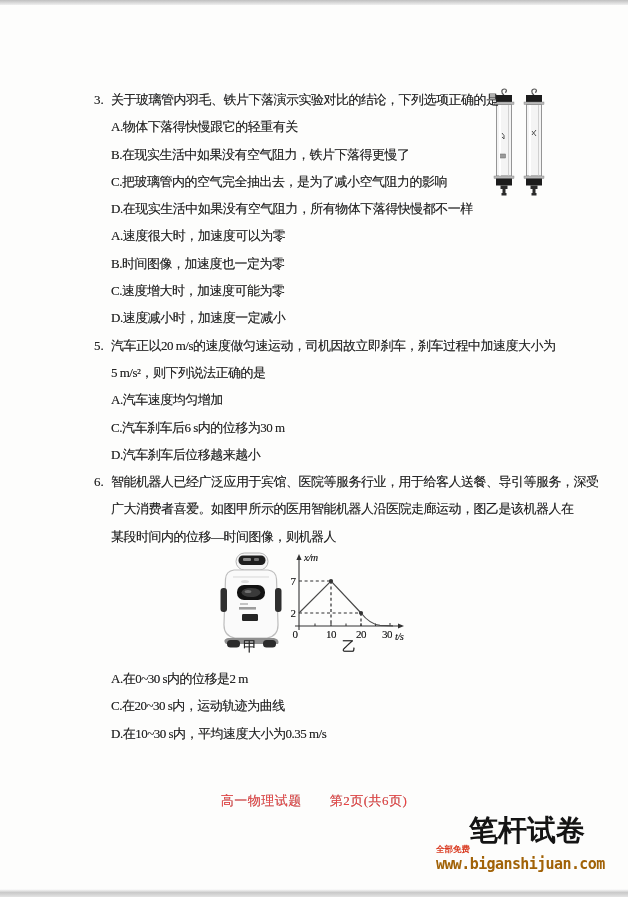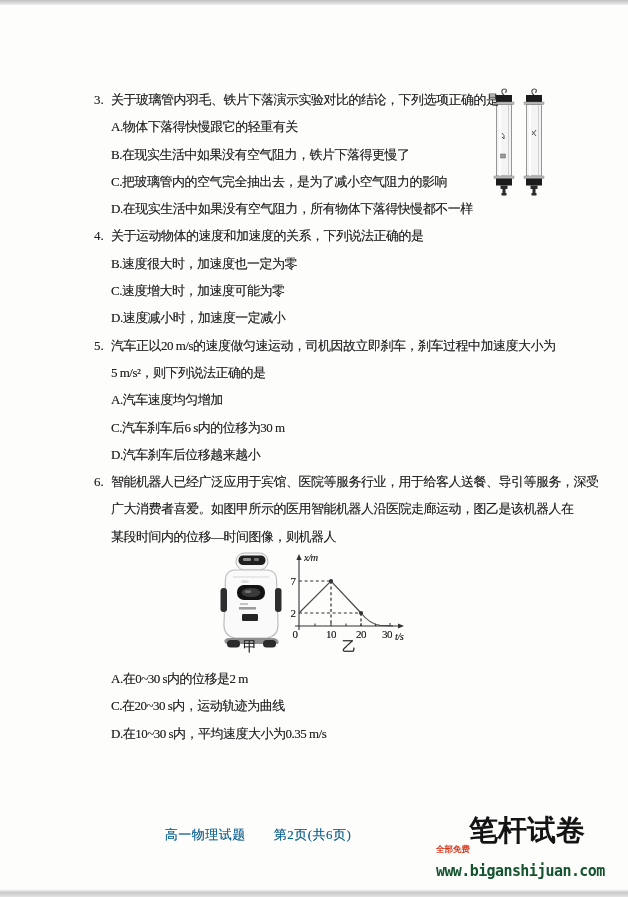--- a/index.html
+++ b/index.html
@@ -29,40 +29,40 @@
   .figure-row { position:relative; height:115px; }
   .fig-label { position:absolute; font-size:14px; letter-spacing:0; }
   .lbl-jia { left:169px; top:83px; }
   .lbl-yi  { left:268px; top:83px; }
   .robot-svg { position:absolute; left:138px; top:2px; }
   .graph-svg { position:absolute; left:208px; top:0; }
   .tubes {
     position:absolute; left:490px; top:88px;
   }
   .footer {
-    position:absolute; top:826px; left:0; width:516px; text-align:center;
-    font-size:13px; letter-spacing:0.5px; color:#0369a1;
+    position:absolute; top:792px; left:0; width:628px; text-align:center;
+    font-size:13px; letter-spacing:0.5px; color:#ef4444;
     text-shadow:0 0 0.5px rgba(40,40,40,0.5);
   }
   .footer .gap { display:inline-block; width:28px; }
   .watermark { position:absolute; left:436px; top:814px; width:190px; height:66px; }
   .wm-brand {
     position:absolute; left:33px; top:-3px;
     font-family:Liberation Serif, serif; font-weight:700;
     font-size:29px; color:#141414; letter-spacing:0;
   }
   .wm-free {
     position:absolute; left:0px; top:30px;
     font-family:"DejaVu Sans", sans-serif; font-weight:700;
     font-size:8.5px; color:#d93a20; letter-spacing:0;text-align:right;
   }
   .wm-url {
-    position:absolute; left:0px; top:48px;
+    position:absolute; left:0px; top:41px;
     font-family:"DejaVu Sans Mono", monospace; font-weight:700;
-    font-size:15px; letter-spacing:-0.6px; color:#14532d;
+    font-size:15px; letter-spacing:-0.6px; color:#a16207;
   }
   svg text {
     font-family:"Liberation Serif", serif; fill:#222;
   }
 </style>
 </head>
 <body>
 
 <div class="page">
   <div class="edge-top"></div>
@@ -103,22 +103,22 @@
 
     <div>
       <div class="line"><span class="qnum">3.</span><span>关于玻璃管内羽毛、铁片下落演示实验对比的结论，下列选项正确的是</span></div>
       <div class="line opt">A.物体下落得快慢跟它的轻重有关</div>
       <div class="line opt">B.在现实生活中如果没有空气阻力，铁片下落得更慢了</div>
       <div class="line opt">C.把玻璃管内的空气完全抽出去，是为了减小空气阻力的影响</div>
       <div class="line opt">D.在现实生活中如果没有空气阻力，所有物体下落得快慢都不一样</div>
     </div>
 
     <div>
-      <div class="line"><span class="qnum">4.</span><span>关于运动物体的速度和加速度的关系，下列说法正确的是</span></div>
-      <div class="line opt">B.速度很大时，加速度也一定为零</div>
+      <div class="line opt">A.速度很大时，加速度可以为零</div>
+      <div class="line opt">B.时间图像，加速度也一定为零</div>
       <div class="line opt">C.速度增大时，加速度可能为零</div>
       <div class="line opt">D.速度减小时，加速度一定减小</div>
     </div>
 
     <div>
       <div class="line"><span class="qnum">5.</span><span>汽车正以20 m/s的速度做匀速运动，司机因故立即刹车，刹车过程中加速度大小为</span></div>
       <div class="line cont">5 m/s²，则下列说法正确的是</div>
       <div class="line opt">A.汽车速度均匀增加</div>
       <div class="line opt">C.汽车刹车后6 s内的位移为30 m</div>
       <div class="line opt">D.汽车刹车后位移越来越小</div>

